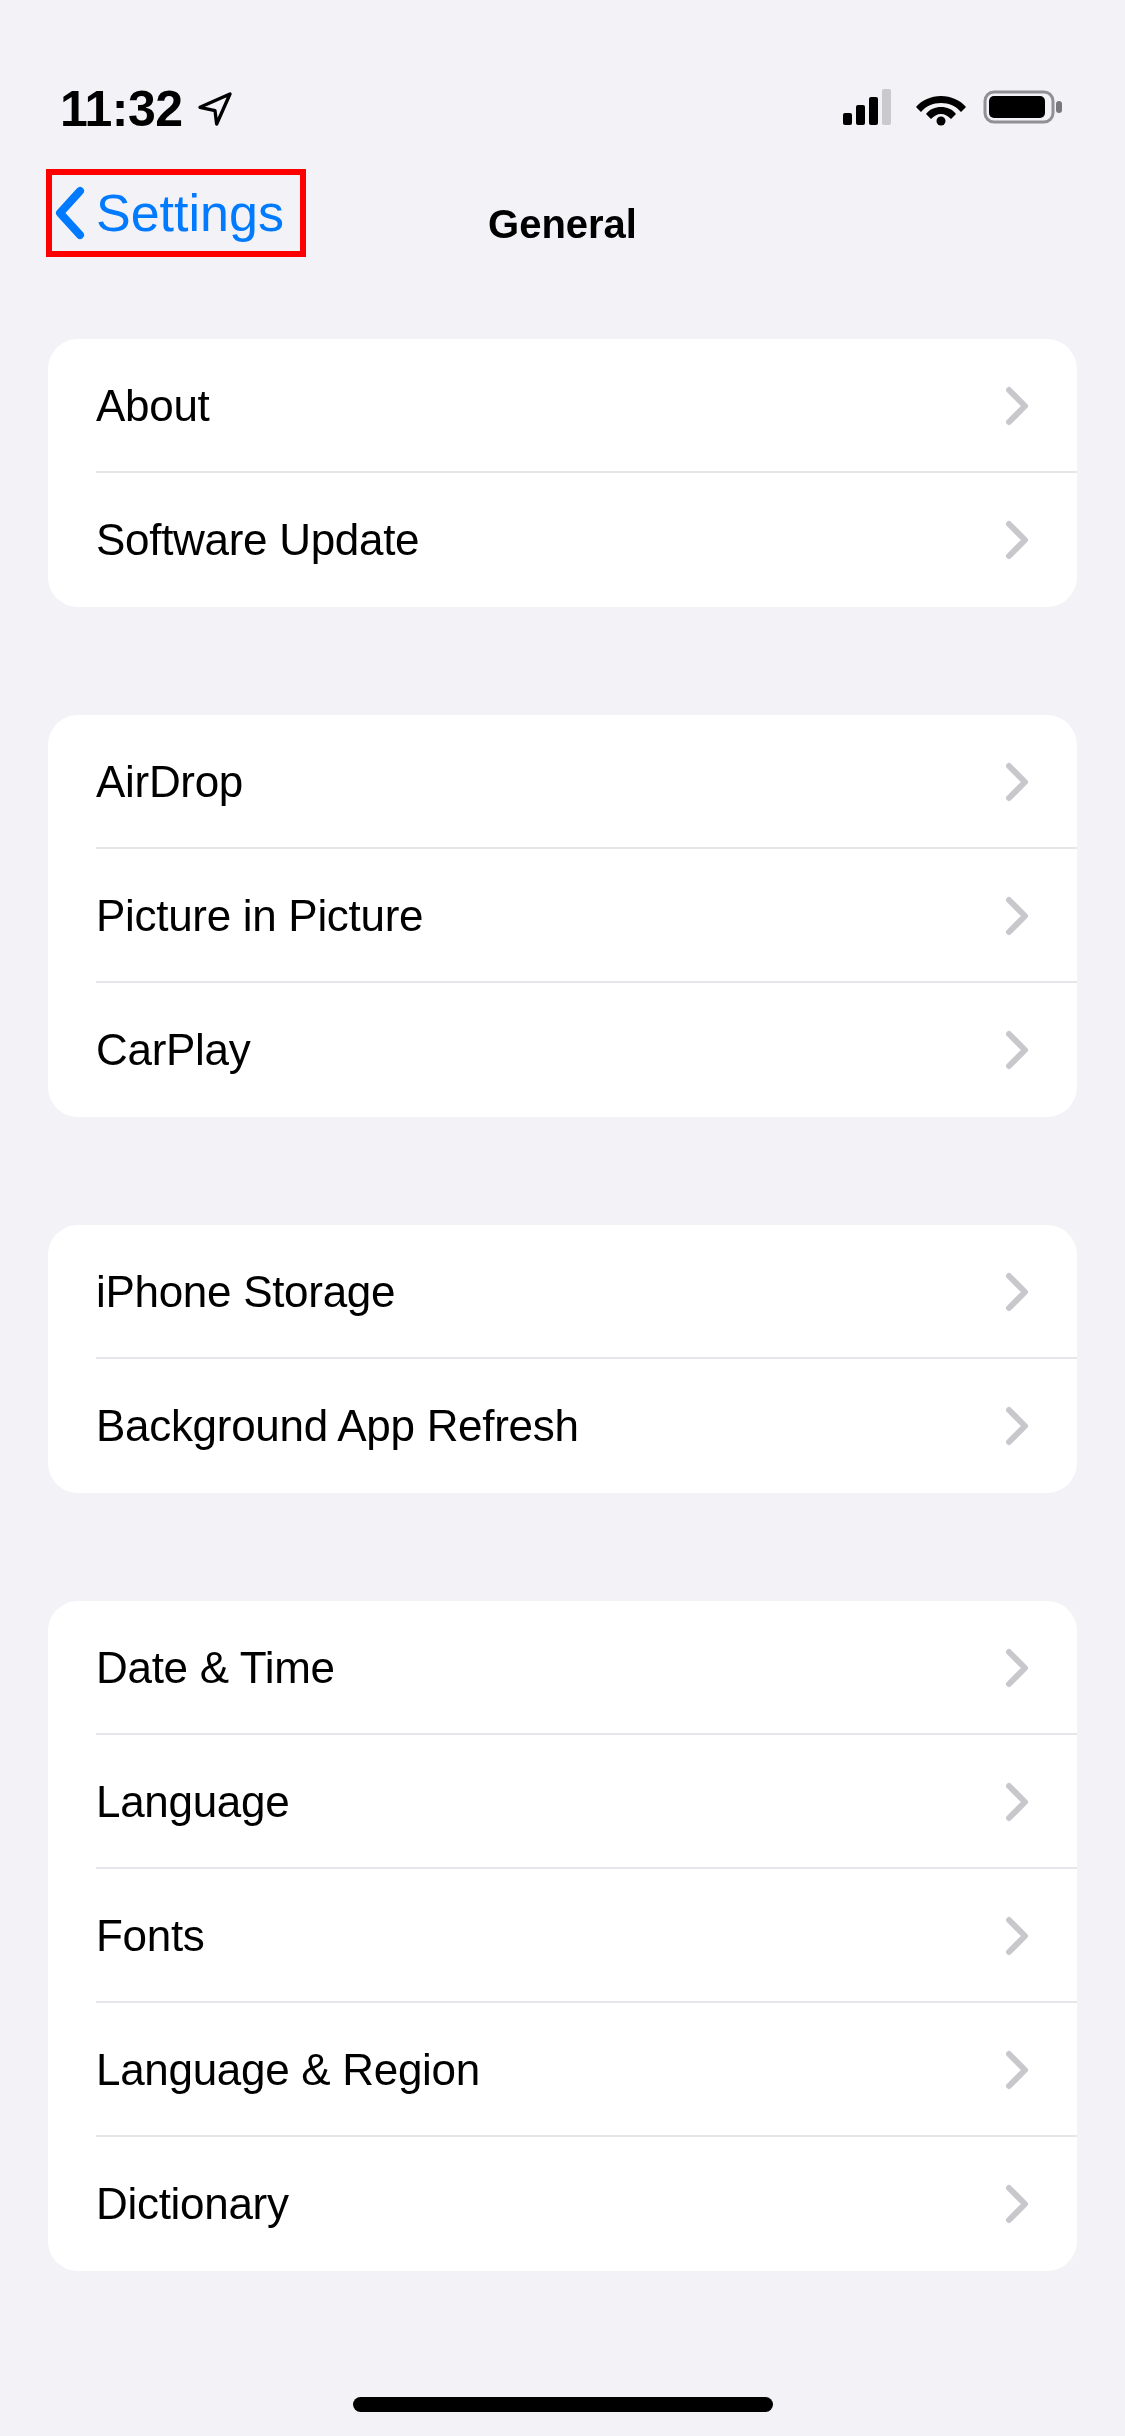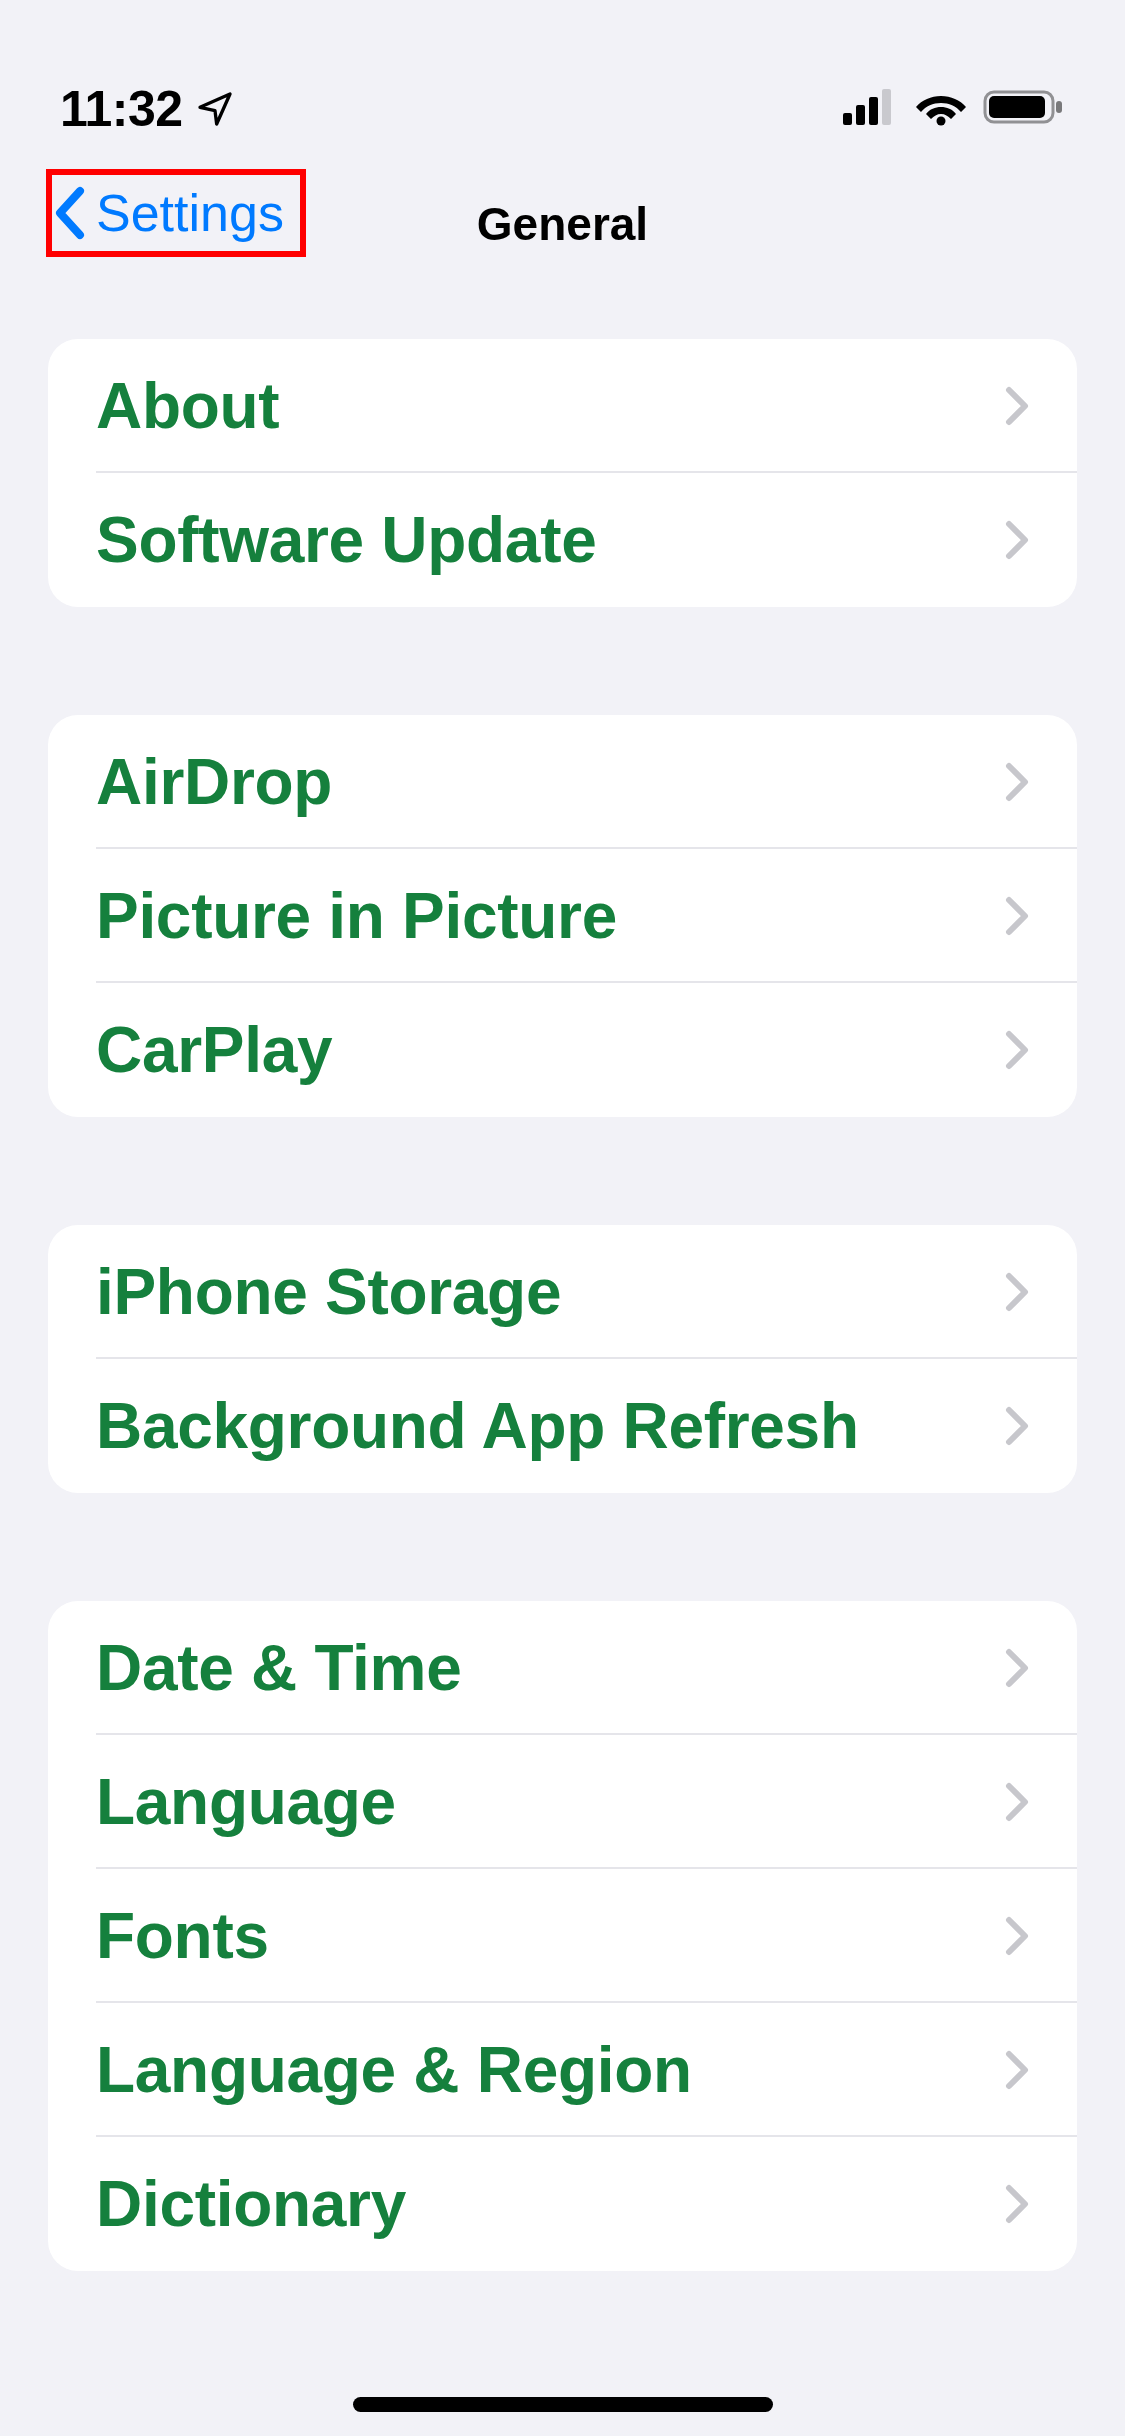--- a/index.html
+++ b/index.html
@@ -65,21 +65,21 @@
       margin-left: 26px;
     }
     .back-chevron {
       display: inline-flex;
       align-items: center;
     }
     .nav-title {
       position: absolute;
       left: 50%;
       transform: translateX(-50%);
-      font-size: 46px;
+      font-size: 40px;
       font-weight: 600;
       color: #000;
     }
     .content {
       padding: 50px 48px 0 48px;
     }
     .group {
       background: #fff;
       border-radius: 30px;
       margin-bottom: 108px;
@@ -96,23 +96,23 @@
     .row:not(:last-child)::after {
       content: "";
       position: absolute;
       left: 48px;
       right: 0;
       bottom: 0;
       height: 2px;
       background: #e5e5ea;
     }
     .row-label {
-      font-size: 64px;
-      font-weight: 700;
-      color: #15803d;
+      font-size: 44px;
+      font-weight: 400;
+      color: #000000;
       letter-spacing: -0.3px;
     }
     .chevron-right {
       display: inline-flex;
       color: #c7c7cc;
     }
     .home-indicator {
       position: absolute;
       bottom: 24px;
       left: 50%;

